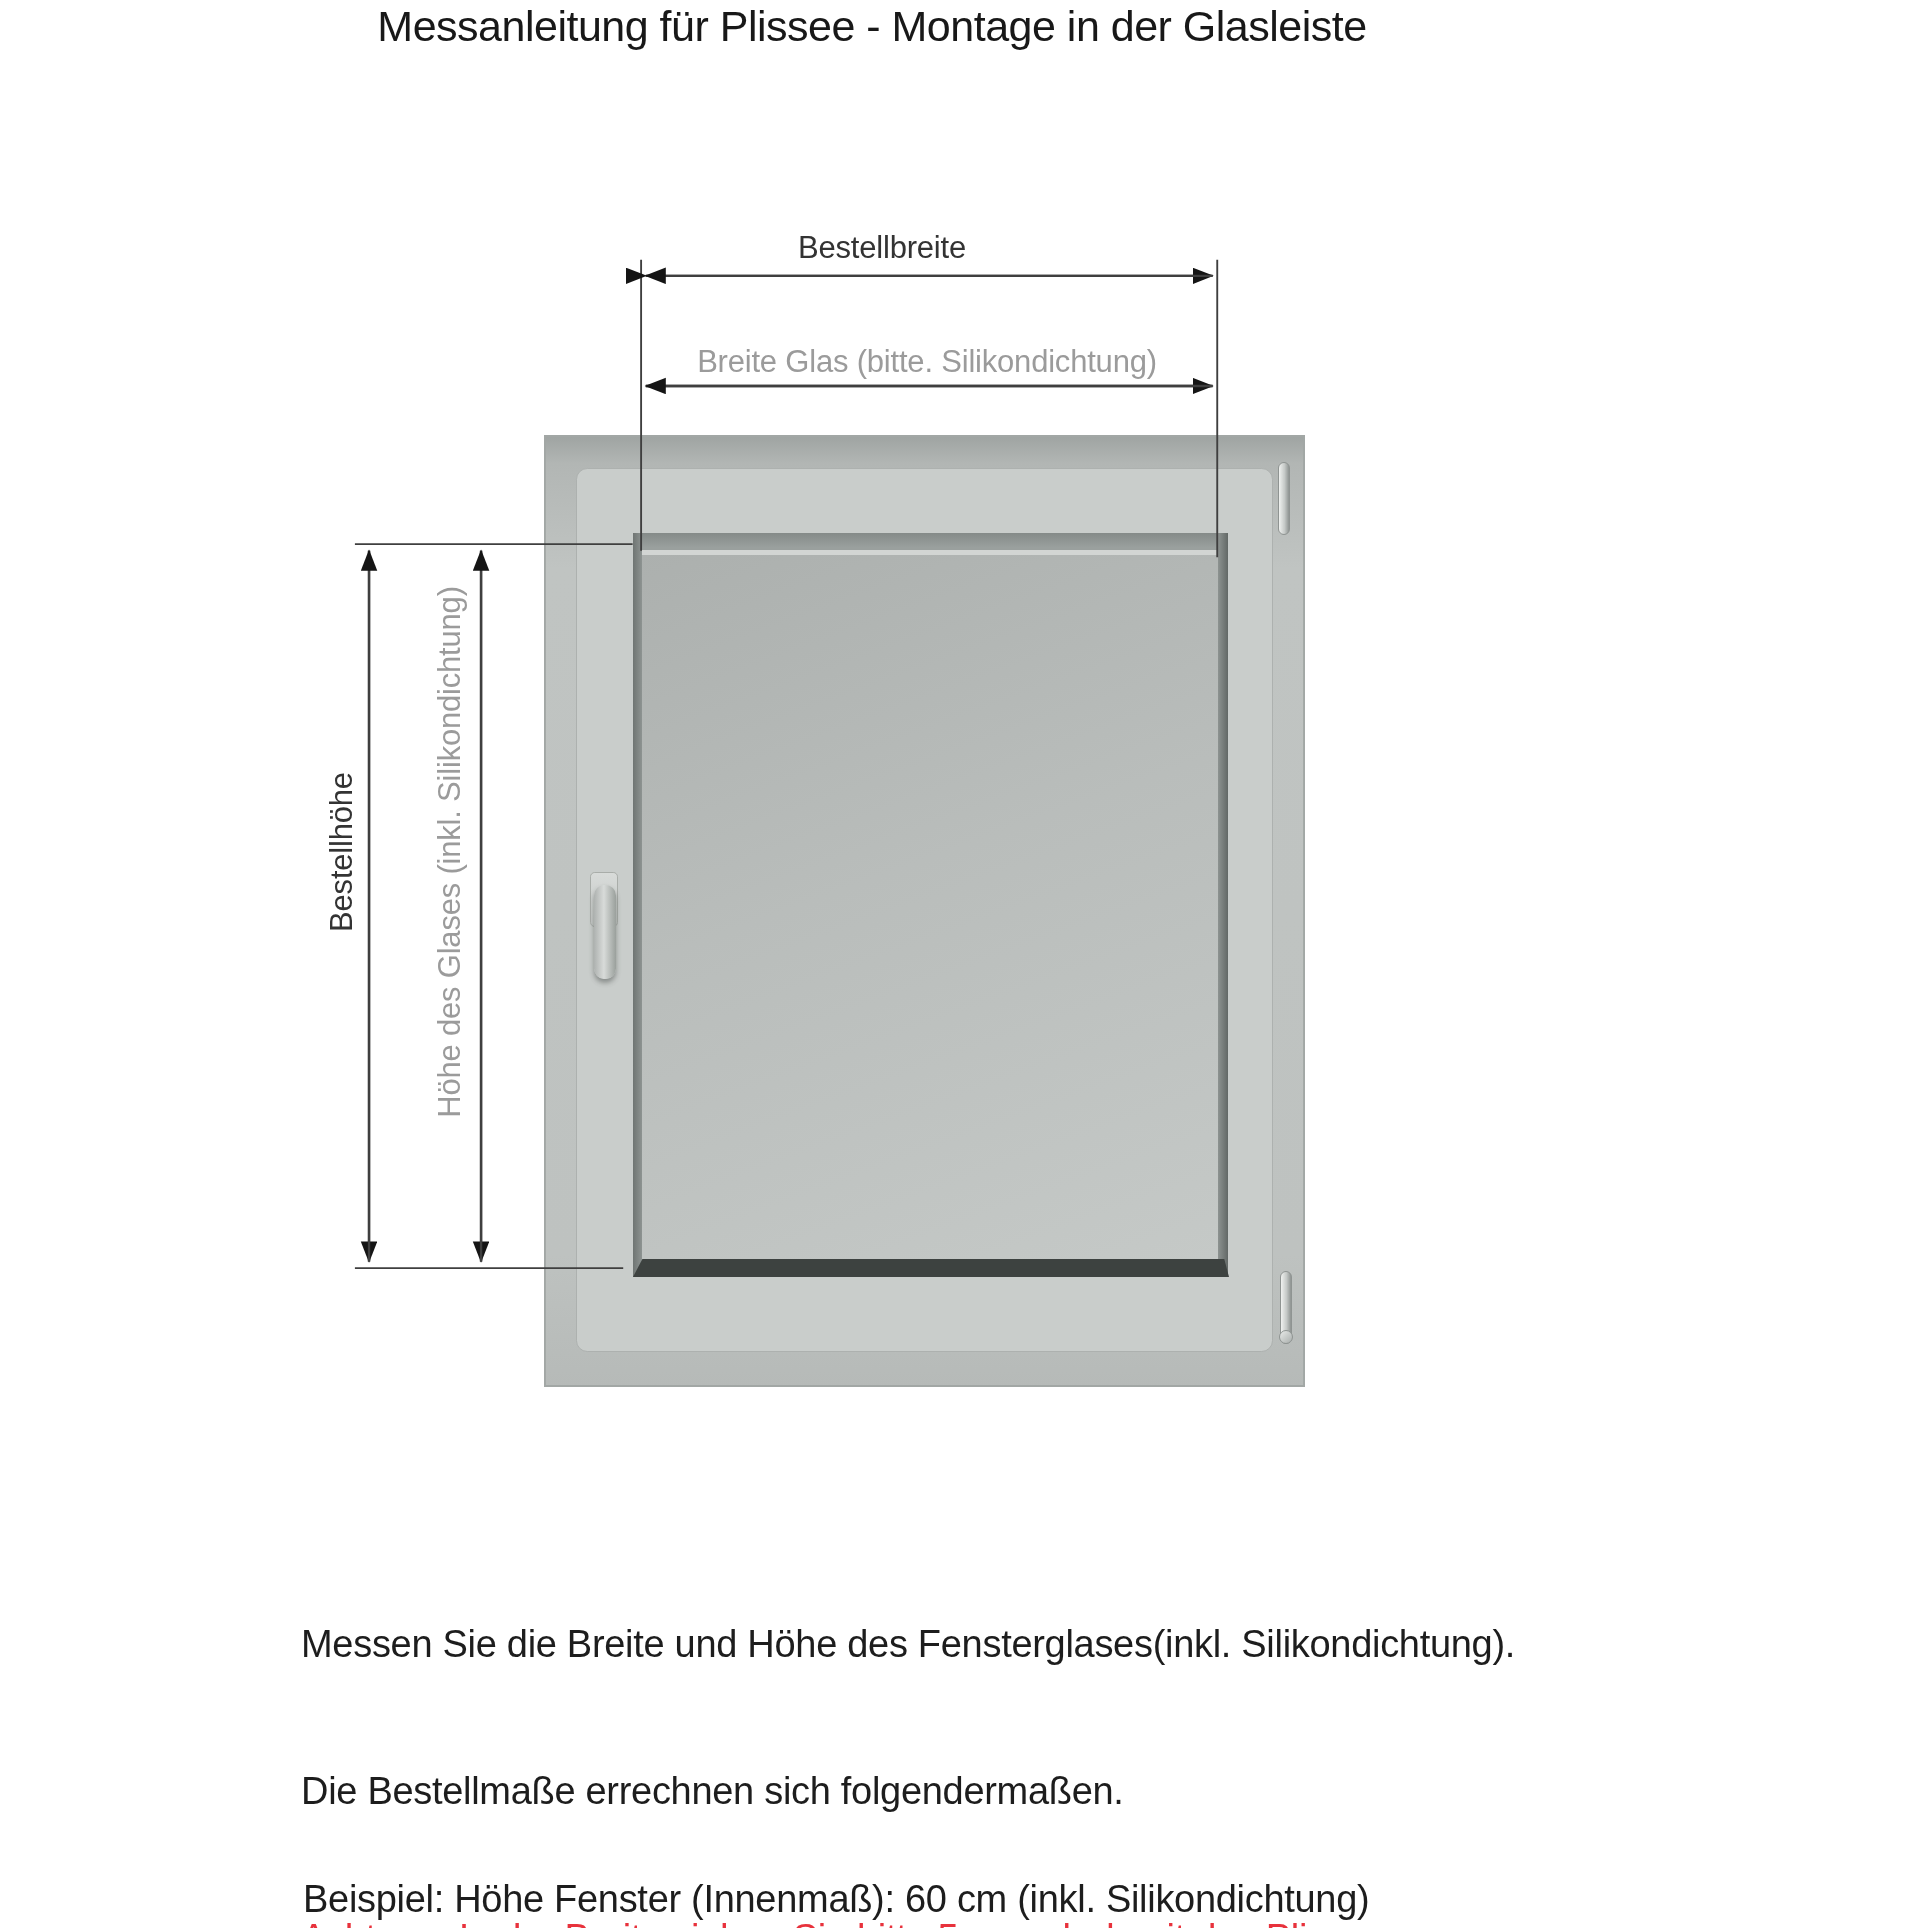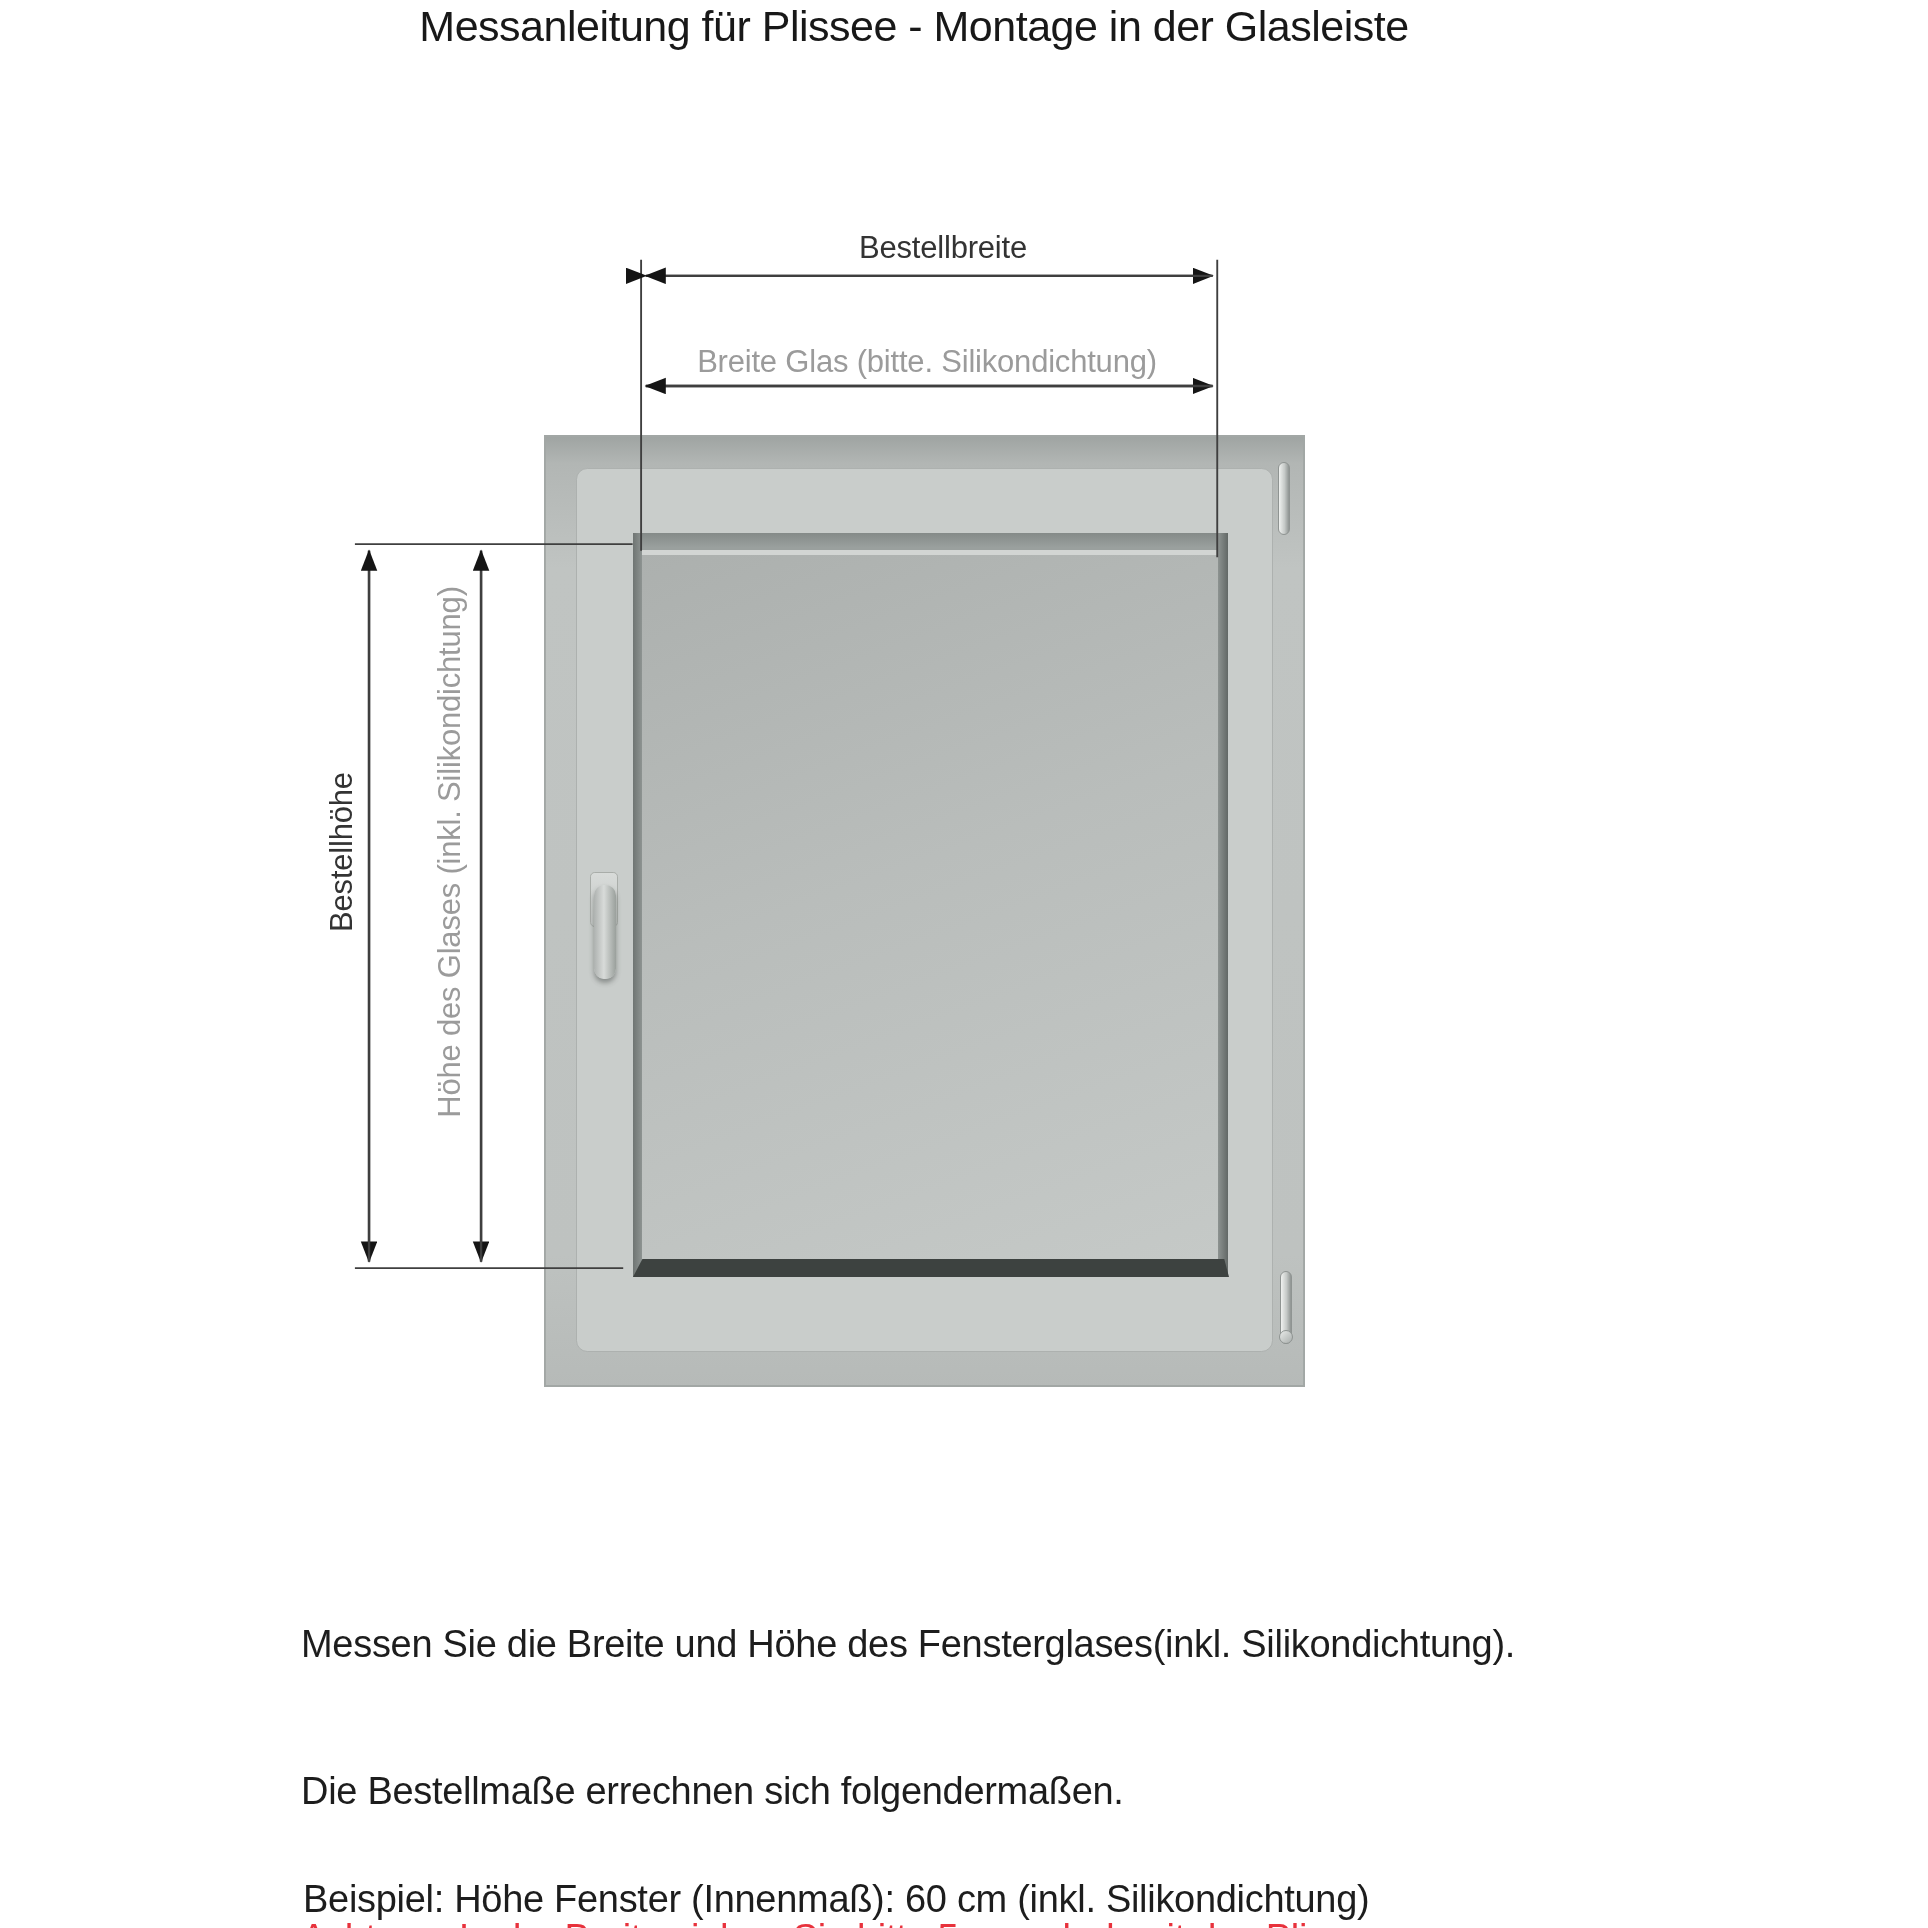--- a/index.html
+++ b/index.html
@@ -9,21 +9,21 @@
     height: 1928px;
     background: #ffffff;
     font-family: "Liberation Sans", "DejaVu Sans", sans-serif;
     color: #1d1d1d;
     overflow: hidden;
   }
   .abs { position: absolute; }
 
   
   #title {
-    left: 914px; top: 1.9px;
+    left: 872px; top: 1.9px;
     transform: translateX(-50%);
     white-space: nowrap;
     font-size: 43px;
     letter-spacing: -0.5px;
     color: #181818;
   }
 
   
   #window-outer {
     left: 544px; top: 435px;
@@ -108,21 +108,21 @@
   #measure-svg { left: 0; top: 0; }
 
   .mlabel {
     position: absolute;
     white-space: nowrap;
     font-size: 31px;
     letter-spacing: -0.2px;
   }
   .mlabel.dark { color: #333333; }
   .mlabel.muted { color: #9b9b9b; }
-  #label-bestellbreite { left: 943px; top: 248px; transform: translate(-50%, -50%); }
+  #label-bestellbreite { left: 882px; top: 248px; transform: translate(-50%, -50%); }
   #label-breite-glas   { left: 927px; top: 362px; transform: translate(-50%, -50%); }
   #label-bestellhoehe  { left: 342px; top: 852px; transform: translate(-50%, -50%) rotate(-90deg); }
   #label-hoehe-glas    { left: 450px; top: 852px; transform: translate(-50%, -50%) rotate(-90deg); }
 
   
   .textblock {
     font-size: 38px;
     letter-spacing: -0.3px;
     line-height: 49px;
     white-space: pre-wrap;

